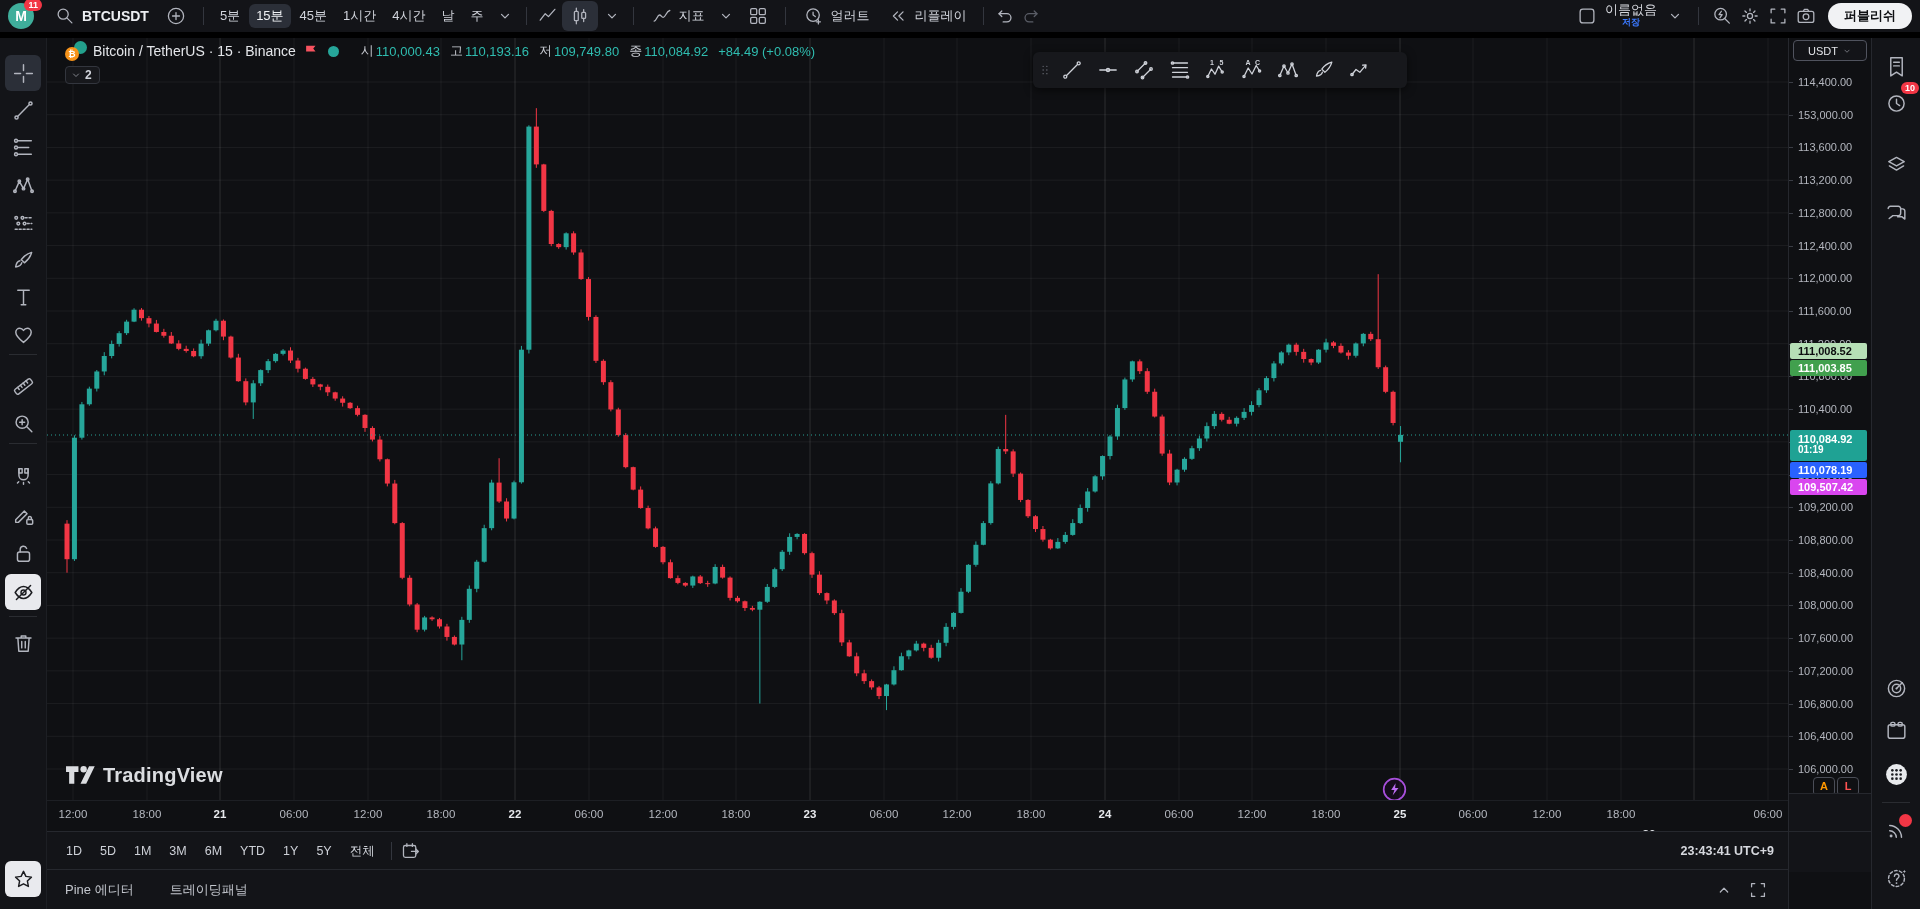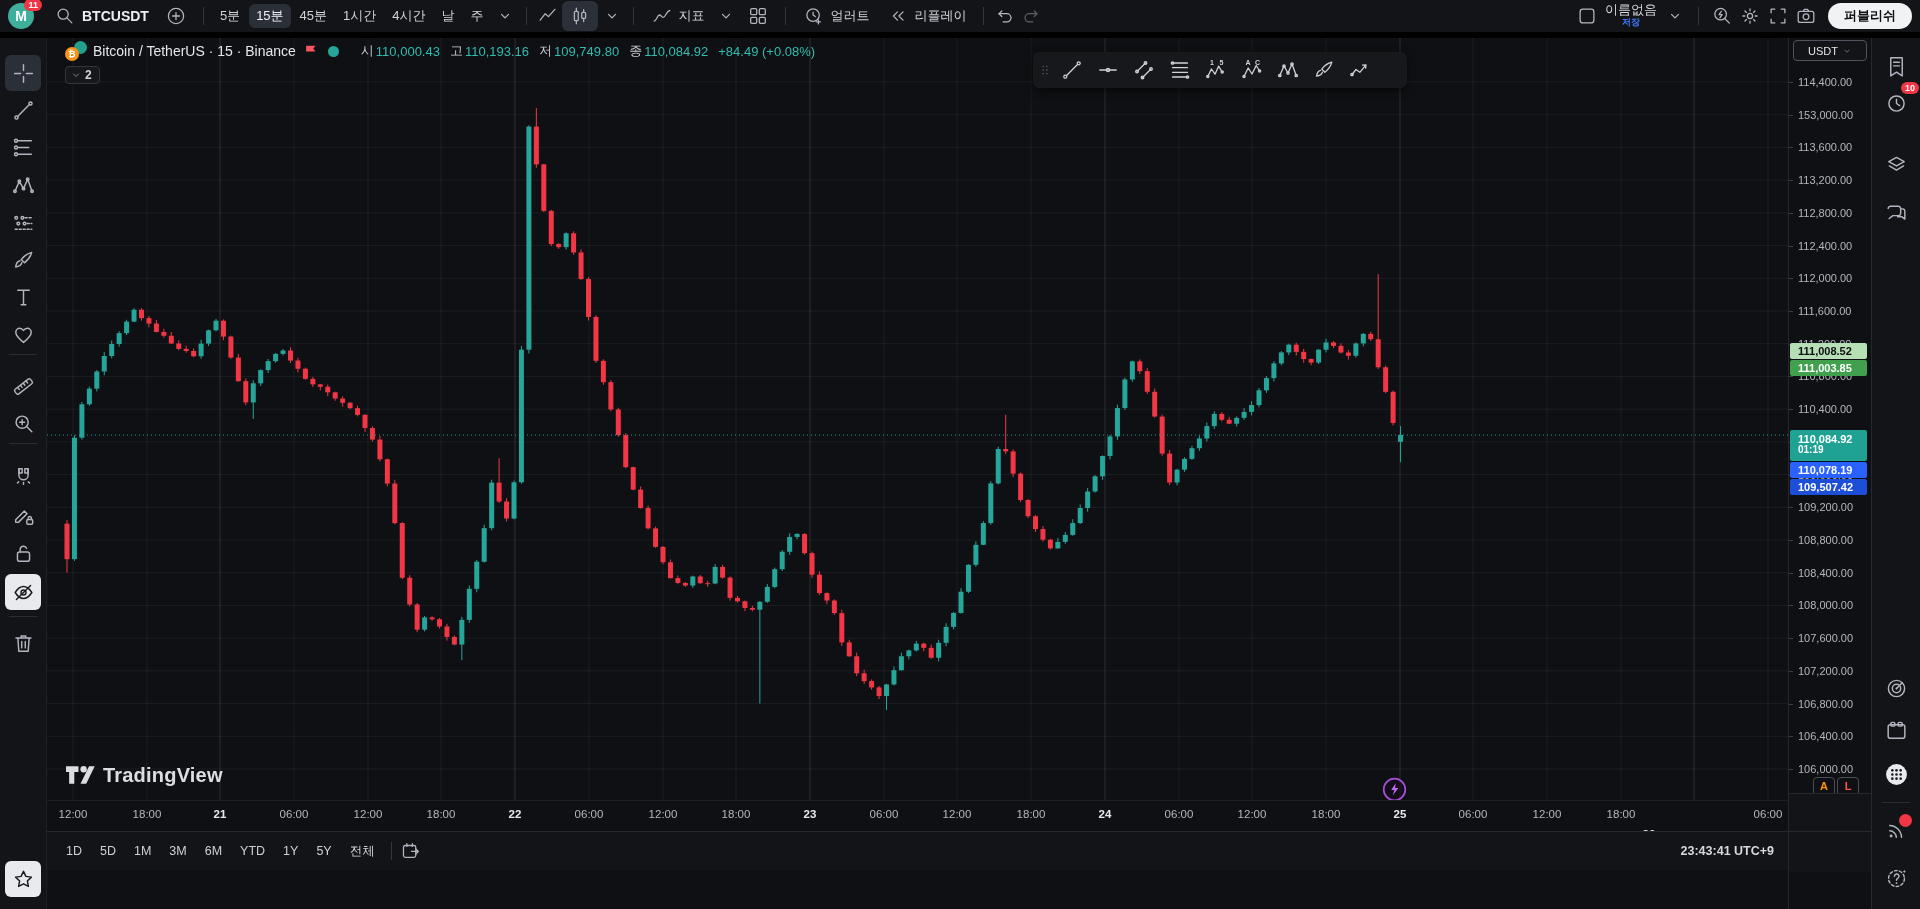--- a/index.html
+++ b/index.html
@@ -1319,20 +1319,36 @@
         <span class="ic">
             <svg viewBox="0 0 24 24">
               <rect x="3.8" y="6" width="13.4" height="13" rx="2"></rect>
               <path d="M7.5 4v3M13.5 4v3"></path>
               <path d="M12.5 12.5h7.5M17.3 9.8l2.7 2.7-2.7 2.7"></path>
             </svg>
           </span>
         <span id="rr-clock">23:43:41 UTC+9</span>
       </div>
 
+      <div id="panelrow">
+        <button class="ptab">Pine 에디터</button>
+        <button class="ptab">트레이딩패널</button>
+        <span id="panel-icons">
+          <span class="ic">
+              <svg viewBox="0 0 24 24">
+                <path d="M8 14.2l4-4.2 4 4.2"></path>
+              </svg>
+            </span>
+          <span class="ic">
+              <svg viewBox="0 0 24 24">
+                <path d="M5 8.5V5h3.5M15.5 5H19v3.5M19 15.5V19h-3.5M8.5 19H5v-3.5"></path>
+              </svg>
+            </span>
+        </span>
+      </div>
     </div>
 
     <div id="pricescale">
       <div id="ps-currency">
         <span>USDT</span>
         <svg viewBox="0 0 24 24">
             <path d="M7 10l5 5 5-5"></path>
           </svg>
       </div>
       <button class="alb" style="left:24px;top:739px;color:#ff9800;">A</button>
@@ -1380,21 +1396,21 @@
         <div class="ptickmark" style="top: 665.571px;"></div>
         <div class="ptick" style="top: 665.571px;">106,800.00</div>
         <div class="ptickmark" style="top: 698.286px;"></div>
         <div class="ptick" style="top: 698.286px;">106,400.00</div>
         <div class="ptickmark" style="top: 731px;"></div>
         <div class="ptick" style="top: 731px;">106,000.00</div>
         <div class="plabel" style="top: 305px; background: rgb(182, 223, 182); color: rgb(12, 13, 15);">111,008.52</div>
         <div class="plabel" style="top: 322px; background: rgb(65, 160, 78); color: rgb(255, 255, 255);">111,003.85</div>
         <div class="plabel" style="top: 392px; background: rgb(31, 162, 148); color: rgb(255, 255, 255); height: 31px; line-height: 14px; padding-top: 2px;">110,084.92<span class="sub">01:19</span></div>
         <div class="plabel" style="top: 424px; background: rgb(41, 98, 255); color: rgb(255, 255, 255);">110,078.19</div>
-        <div class="plabel" style="top: 441px; background: #1d4ed8; color: rgb(255, 255, 255);">109,507.42</div>
+        <div class="plabel" style="top: 441px; background: #d946ef; color: rgb(255, 255, 255);">109,507.42</div>
       </div>
 
     <aside id="righttb">
         <div class="sidebtn" style="top: 10px; left: 6px;">
           <svg viewBox="0 0 24 24">
             <path d="M6.5 3.5h11V21l-5.5-3.6L6.5 21z"></path>
             <path d="M9.3 8h5.4M9.3 11.4h5.4"></path>
           </svg>
         </div>
         <div class="sidebtn" style="top: 47px; left: 6px;">

